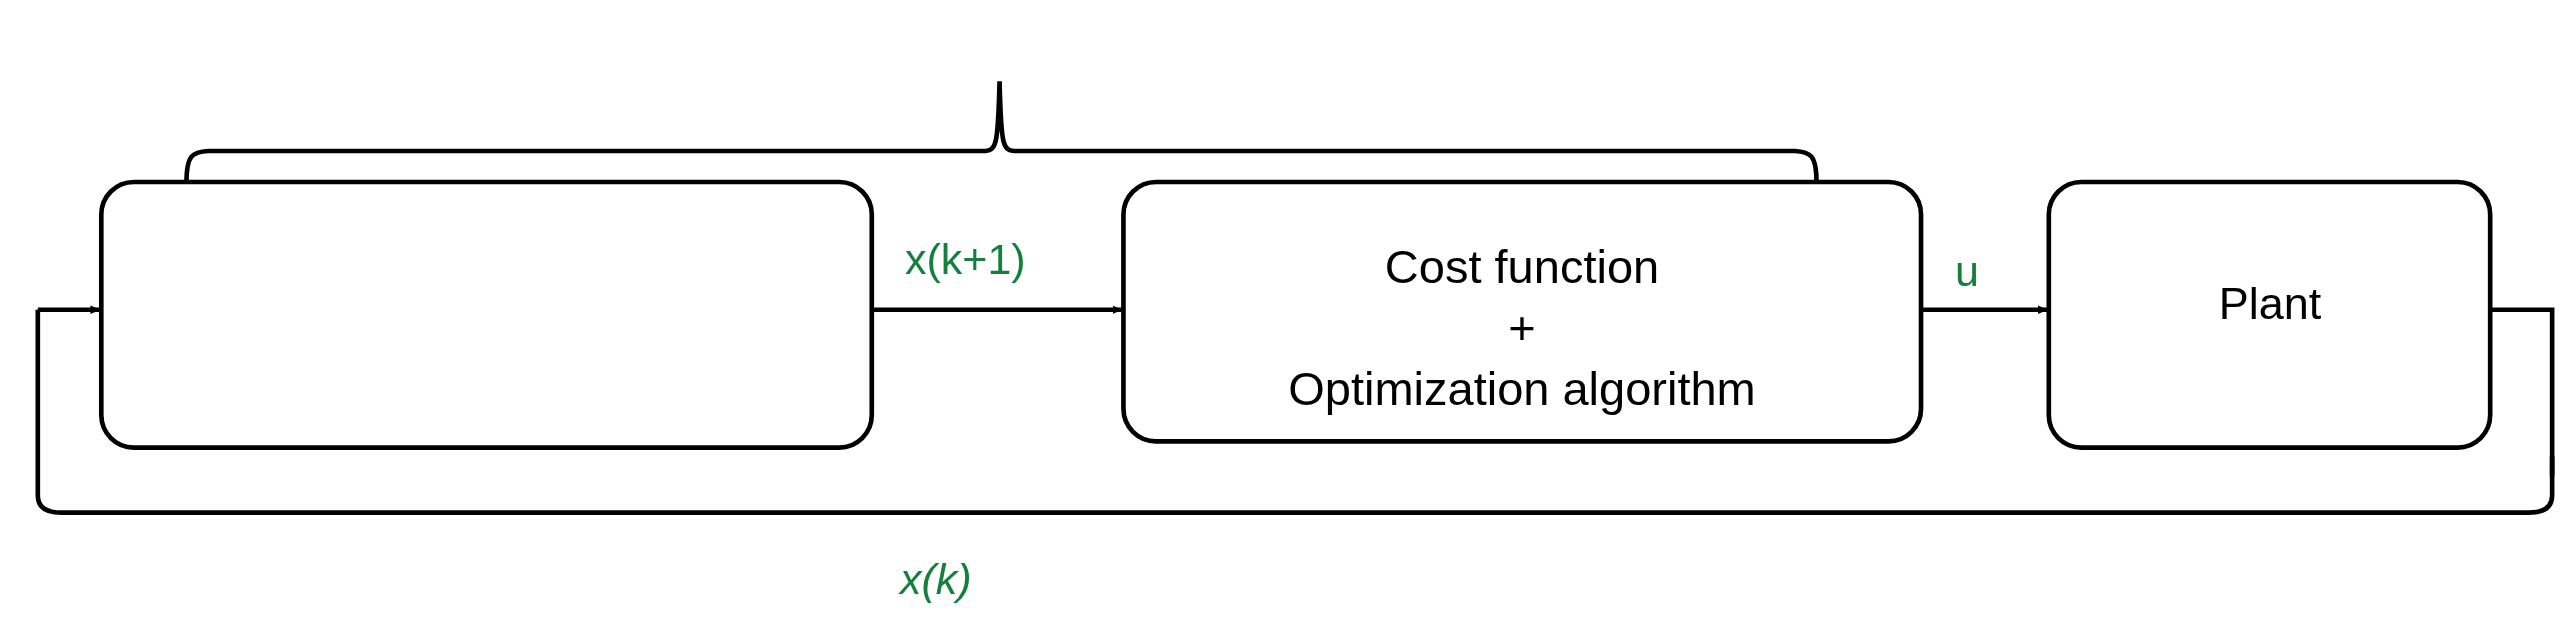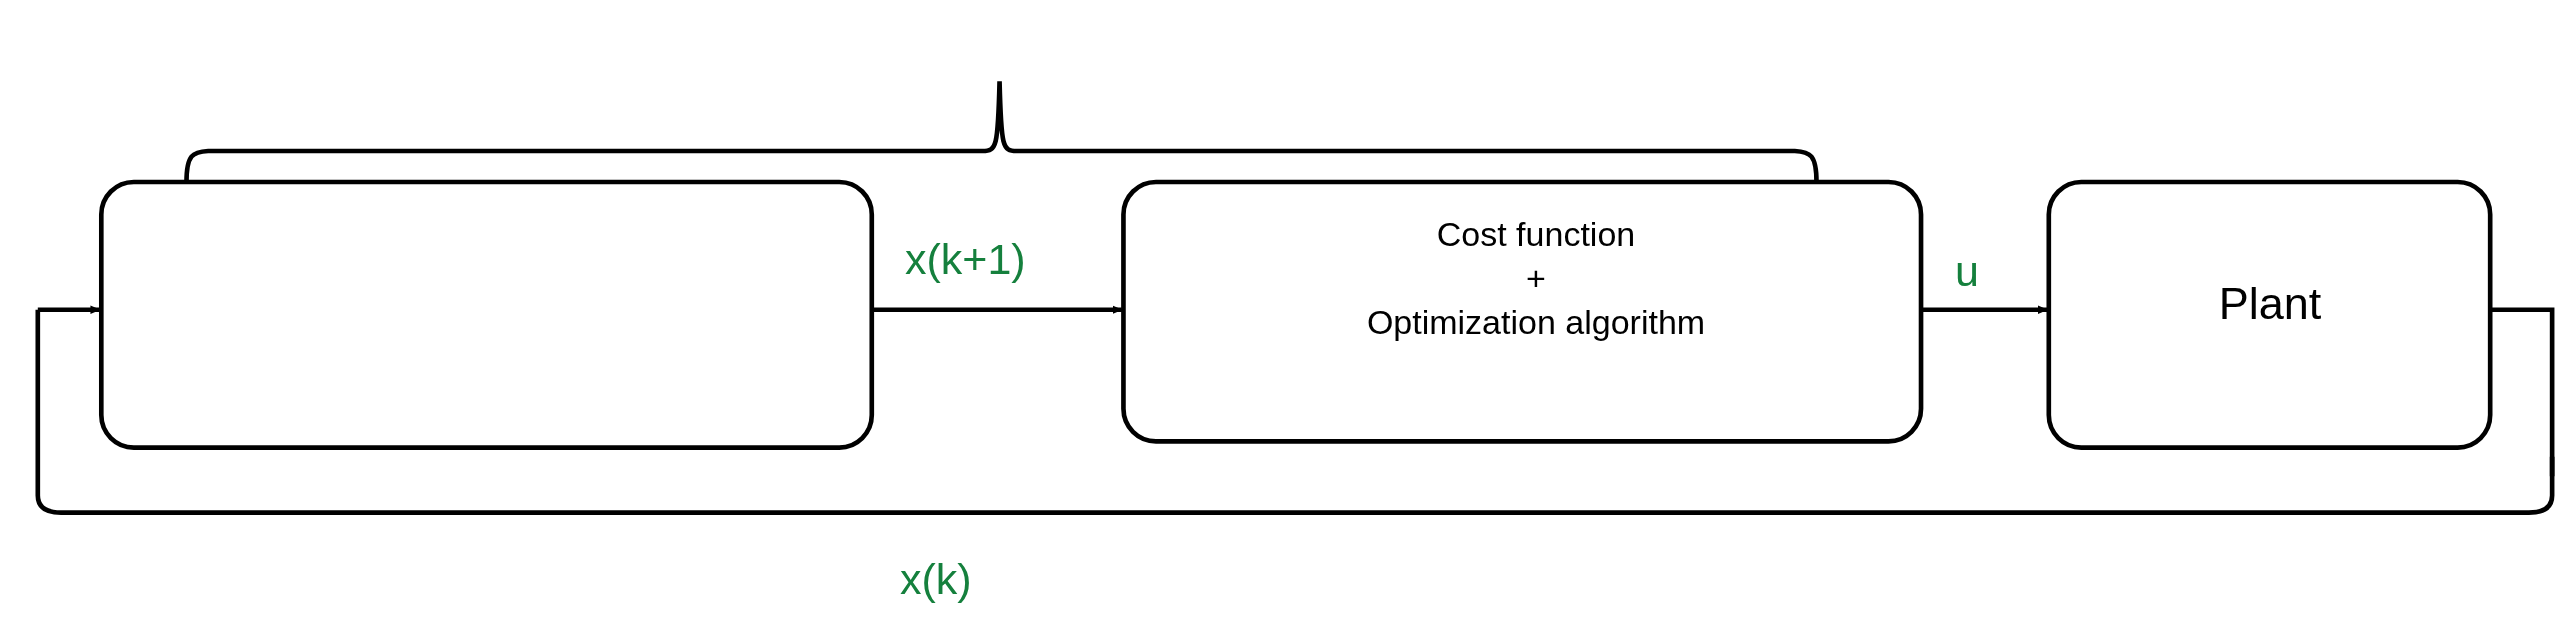--- a/index.html
+++ b/index.html
@@ -44,21 +44,21 @@
   }
   .sig-label {
     position: absolute;
     color: #15803d;
     font-family: "Liberation Sans", sans-serif;
     font-size: 43px;
     line-height: 1.1;
     white-space: nowrap;
   }
   .box-text-1 { left: 101px;  top: 246px; width: 771px; font-size: 45px; }
-  .box-text-2 { left: 1123px; top: 212px; width: 798px; font-size: 34px; margin-left: 14px; }
+  .box-text-2 { left: 1123px; top: 236px; width: 798px; font-size: 47px; }
   .box-text-3 { left: 2049px; top: 275px; width: 442px; font-size: 45px; }
 </style>
 </head>
 <body>
 
 <div id="stage">
 
   <svg id="diagram-svg" viewBox="0 0 3325 811" xmlns="http://www.w3.org/2000/svg">
 
     <defs>
@@ -102,16 +102,16 @@
   <div class="blk-label box-text-2">Cost function
 +
 Optimization algorithm</div>
 
   <div class="blk-label box-text-3">Plant</div>
 
   <div class="sig-label" style="left:905px; top:236px;">x(k+1)</div>
 
   <div class="sig-label" style="left:1955px; top:248px;">u</div>
 
-  <div class="sig-label" style="left:900px; top:556px;">x(k)</div>
+  <div class="sig-label" style="left:900px; top:556px;font-style:italic;">x(k)</div>
 
 </div>
 
 
 </body></html>

